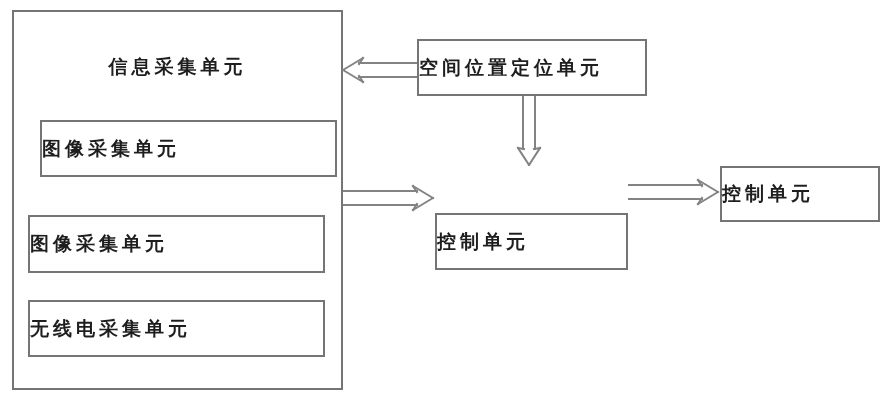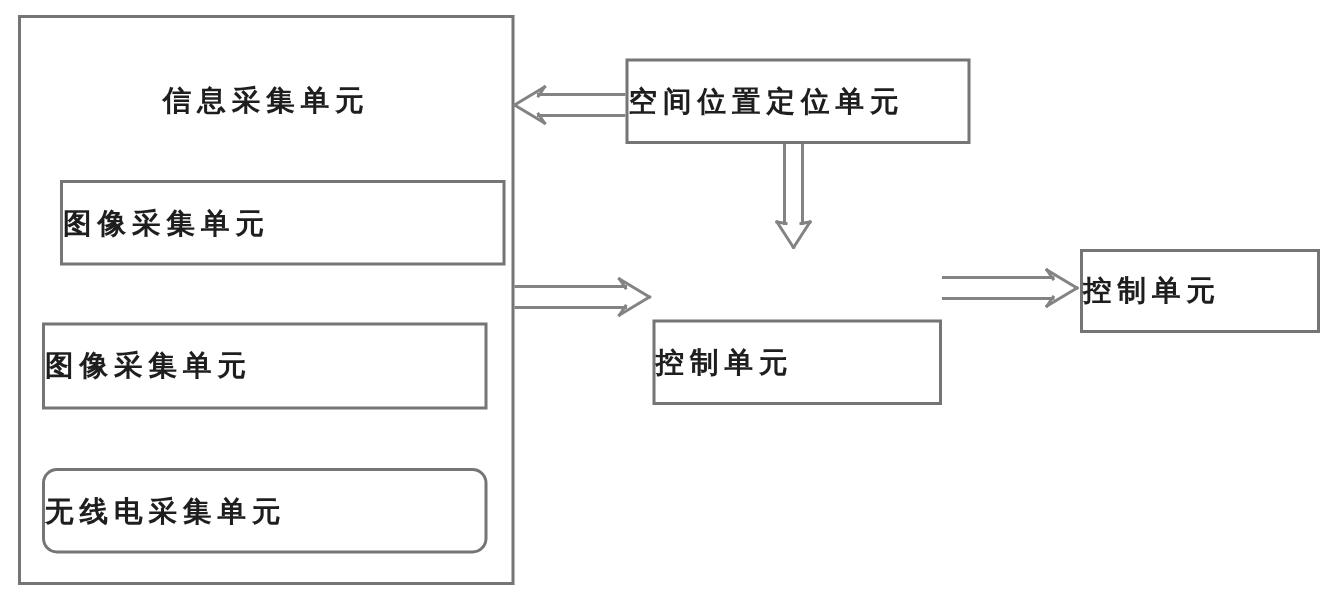--- a/index.html
+++ b/index.html
@@ -63,21 +63,21 @@
     <div class="label" style="top:42px;">信息采集单元</div>
 
     <div class="box box-centered" style="left:14px; top:108px; width:293px; height:53px;margin-left:12px;">
       <span>图像采集单元</span>
     </div>
 
     <div class="box box-centered" style="left:14px; top:203px; width:293px; height:54px;">
       <span>图像采集单元</span>
     </div>
 
-    <div class="box box-centered" style="left:14px; top:300px; width:293px; height:53px;border-radius:10px;">
+    <div class="box box-centered" style="left:14px; top:288px; width:293px; height:53px;">
       <span>无线电采集单元</span>
     </div>
   </div>
 
   <div class="box box-centered" style="left:417px; top:39px; width:226px; height:53px;">
     <span>空间位置定位单元</span>
   </div>
 
   <div class="box box-centered" style="left:435px; top:166px; width:189px; height:53px;margin-top:47px;">
     <span>控制单元</span>

